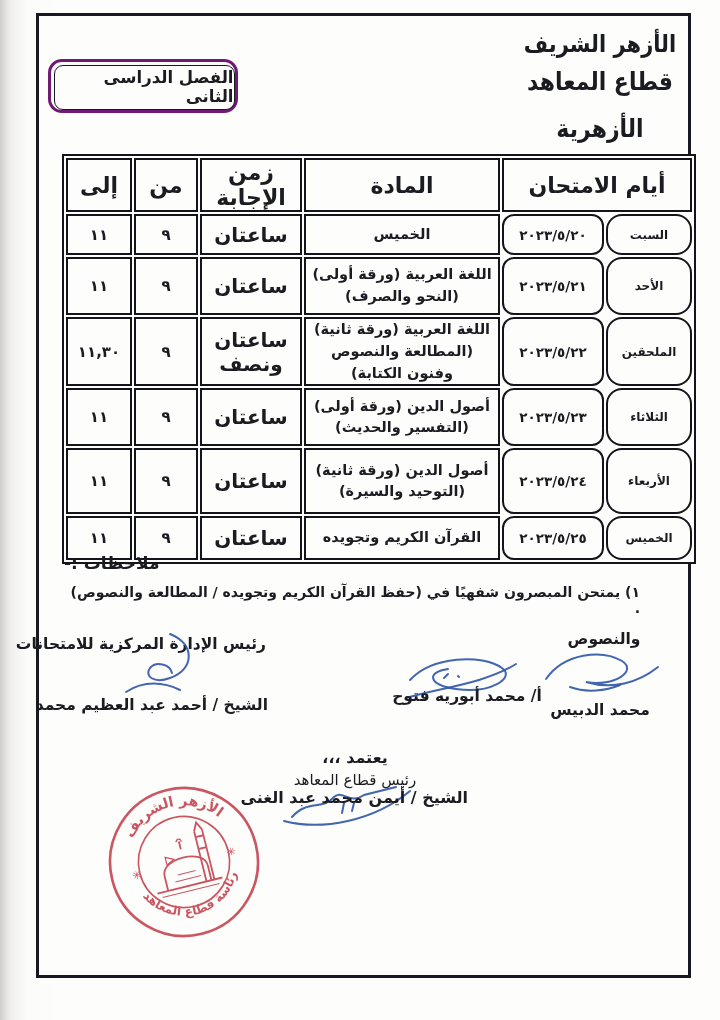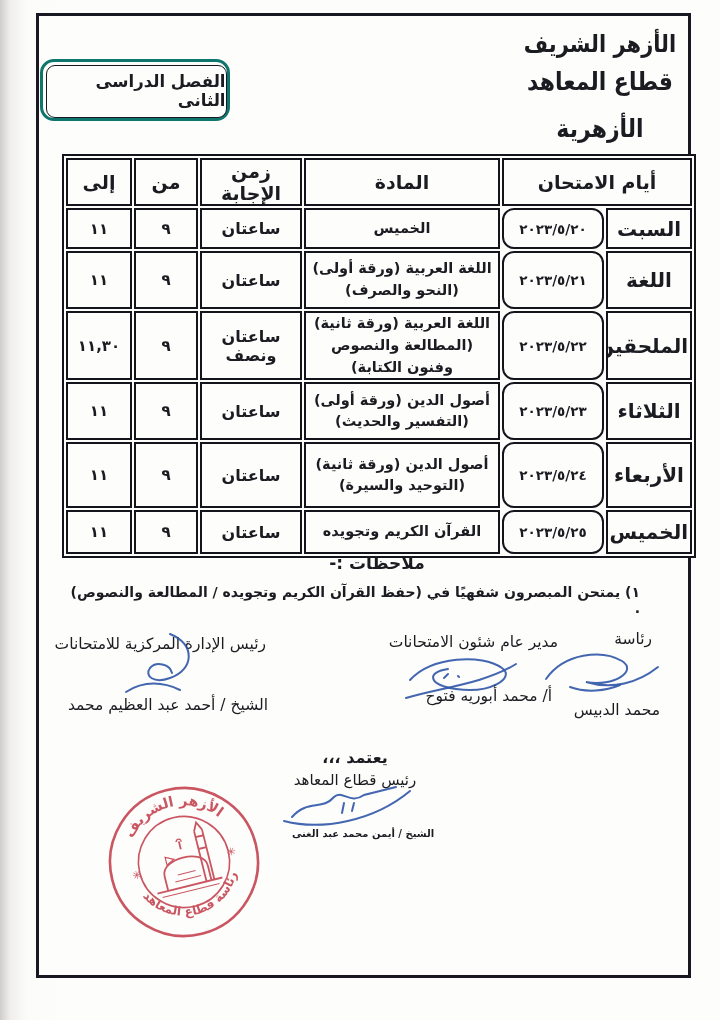--- a/index.html
+++ b/index.html
@@ -27,72 +27,72 @@
   .title-block{
     position:absolute;left:233px;top:30px;width:232px;
     text-align:center;direction:rtl;font-weight:bold;
   }
   .title-block div{font-size:18.5px;line-height:29px;}
   .title-block .year{
     display:inline-block;border-bottom:2.5px solid #181822;
     padding:0 2px 2px 2px;font-size:18px;
   }
   .semester-box{
-    position:absolute;left:40px;top:59px;width:190px;height:62px;
-    border:3px solid #0f766e;border-radius:14px;
+    position:absolute;left:48px;top:59px;width:190px;height:54px;
+    border:3px solid #701a75;border-radius:14px;
     padding:2.5px;box-sizing:border-box;background:#fdfdfb;
   }
   .semester-box .inner{
     width:100%;height:100%;border:1.5px solid #181822;border-radius:9px;
     display:flex;align-items:center;justify-content:center;
     font-weight:bold;font-size:16.5px;direction:rtl;
   }
   
   table.sched{
     position:absolute;left:62px;top:154px;width:634px;
     direction:rtl;border-collapse:separate;border-spacing:2.5px;
     border:2.5px solid #14141c;table-layout:fixed;background:#fdfdfb;
   }
   table.sched th,table.sched td{
     border:2px solid #14141c;font-weight:bold;text-align:center;
     vertical-align:middle;padding:0 2px;overflow:hidden;
   }
-  table.sched th{font-size:19px;}
-  td.c-day{font-size:20px;}
+  table.sched th{font-size:22px;}
+  td.c-day{font-size:12px;border-radius:16px;}
   td.c-date{font-size:13.5px;border-radius:12px;}
   td.c-subj{font-size:14.5px;line-height:1.5;}
-  td.c-dur{font-size:16px;}
+  td.c-dur{font-size:20px;}
   td.c-num{font-size:15px;}
   tr.h-row{height:40px;}
   tr.r0{height:41px;} tr.r1{height:58px;} tr.r2{height:62px;}
   tr.r3{height:58px;} tr.r4{height:66px;} tr.r5{height:44px;}
   
   .notes-head{
     position:absolute;left:64px;top:553px;width:626px;
-    direction:rtl;text-align:center;font-weight:bold;font-size:17px;
+    direction:rtl;text-align:left;font-weight:bold;font-size:17px;
   }
   .notes-item{
     position:absolute;left:64px;top:584px;width:600px;
     direction:rtl;text-align:right;font-weight:bold;font-size:14px;
     padding-right:24px;box-sizing:border-box;
   }
   
   .sig-label,.sig-name{
-    position:absolute;direction:rtl;text-align:right;
-    font-weight:normal;font-size:15.5px;white-space:nowrap;
+    position:absolute;direction:rtl;text-align:center;
+    font-weight:bold;font-size:15.5px;white-space:nowrap;
   }
   .sig-svg{position:absolute;}
   .sig-svg path{fill:none;stroke:#2f55a8;stroke-width:2;stroke-linecap:round;opacity:.9;}
   
   .approve-l1{position:absolute;left:280px;top:748px;width:150px;text-align:center;
     direction:rtl;font-weight:bold;font-size:16px;}
   .approve-l2{position:absolute;left:272px;top:771px;width:166px;text-align:center;
     direction:rtl;font-weight:normal;font-size:15px;}
-  .approve-name{position:absolute;left:258px;top:828px;width:210px;text-align:center;
-    direction:rtl;font-weight:bold;font-size:10px;white-space:nowrap;}
+  .approve-name{position:absolute;left:258px;top:788px;width:210px;
+    direction:rtl;font-weight:bold;font-size:16px;white-space:nowrap;}
   
   .stamp{position:absolute;left:104px;top:782px;width:160px;height:160px;
     transform:rotate(-14deg);opacity:.88;}
 </style>
 </head>
 <body>
 
 <div class="stage">
   <div class="frame"></div>
 
@@ -129,21 +129,21 @@
       <td class="c-date">٢٠٢٣/٥/٢٠</td>
       <td class="c-subj">
         <div>الخميس</div>
         <div></div>
       </td>
       <td class="c-dur">ساعتان</td>
       <td class="c-num">٩</td>
       <td class="c-num">١١</td>
     </tr>
     <tr class="r1">
-      <td class="c-day">اللغة</td>
+      <td class="c-day">الأحد</td>
       <td class="c-date">٢٠٢٣/٥/٢١</td>
       <td class="c-subj">
         <div>اللغة العربية (ورقة أولى)</div>
         <div>(النحو والصرف)</div>
       </td>
       <td class="c-dur">ساعتان</td>
       <td class="c-num">٩</td>
       <td class="c-num">١١</td>
     </tr>
     <tr class="r2">
@@ -189,28 +189,27 @@
       <td class="c-dur">ساعتان</td>
       <td class="c-num">٩</td>
       <td class="c-num">١١</td>
     </tr>
   </tbody>
     </table>
 
   <div class="notes-head">ملاحظات :-</div>
   <div class="notes-item">١)  يمتحن المبصرون شفهيًا في (حفظ القرآن الكريم وتجويده / المطالعة والنصوص) .</div>
 
-  <div class="sig-label" style="left:556px;top:630px;width:96px;">رئاسة</div>
+  <div class="sig-label" style="left:556px;top:630px;width:96px;">والنصوص</div>
   <svg class="sig-svg" style="left:536px;top:645px;" width="130" height="58" viewBox="0 0 130 58">
     <path d="M 10 34 C 28 8 66 4 86 16 C 102 26 78 42 50 37 C 76 45 102 38 122 22"></path>
     <path d="M 34 42 C 50 48 70 46 84 40"></path>
   </svg>
   <div class="sig-name" style="left:540px;top:701px;width:120px;">محمد الدبيس</div>
 
-  <div class="sig-label" style="left:382px;top:633px;width:176px;">مدير عام شئون الامتحانات</div>
   <svg class="sig-svg" style="left:398px;top:650px;" width="125" height="55" viewBox="0 0 125 55">
     <path d="M 12 30 C 34 6 84 4 104 18 C 118 28 92 44 58 39 C 30 35 28 22 50 19"></path>
     <path d="M 46 28 l 4 -4 M 60 26 l 1 1"></path>
     <path d="M 8 48 C 40 38 86 34 118 14"></path>
   </svg>
   <div class="sig-name" style="left:382px;top:687px;width:170px;">أ/ محمد أبوريه فتوح</div>
 
   <div class="sig-label" style="left:42px;top:635px;width:224px;">رئيس الإدارة المركزية للامتحانات</div>
   <svg class="sig-svg" style="left:112px;top:628px;" width="95" height="72" viewBox="0 0 95 72">
     <path d="M 58 6 C 84 16 82 42 58 50 C 42 56 32 48 38 40 C 44 33 58 36 60 45"></path>

